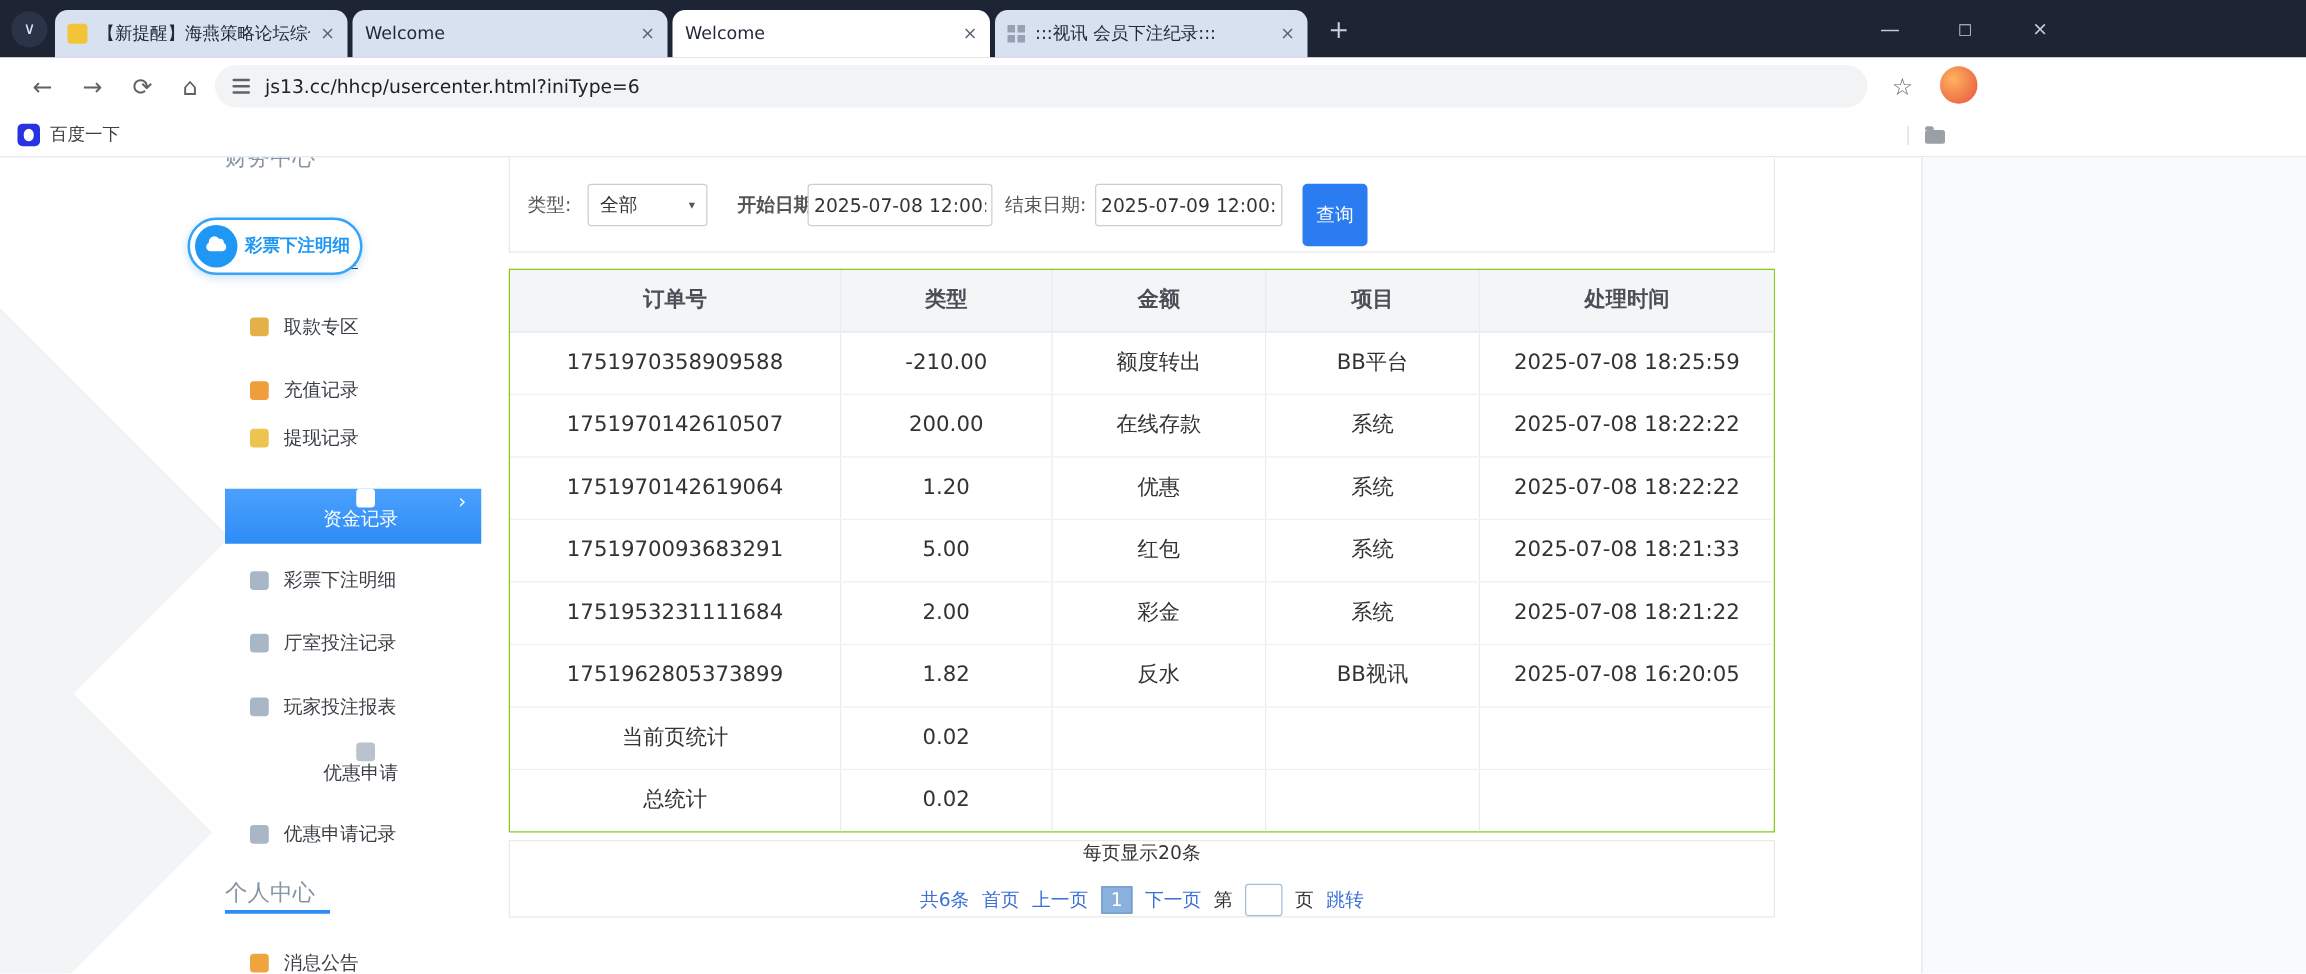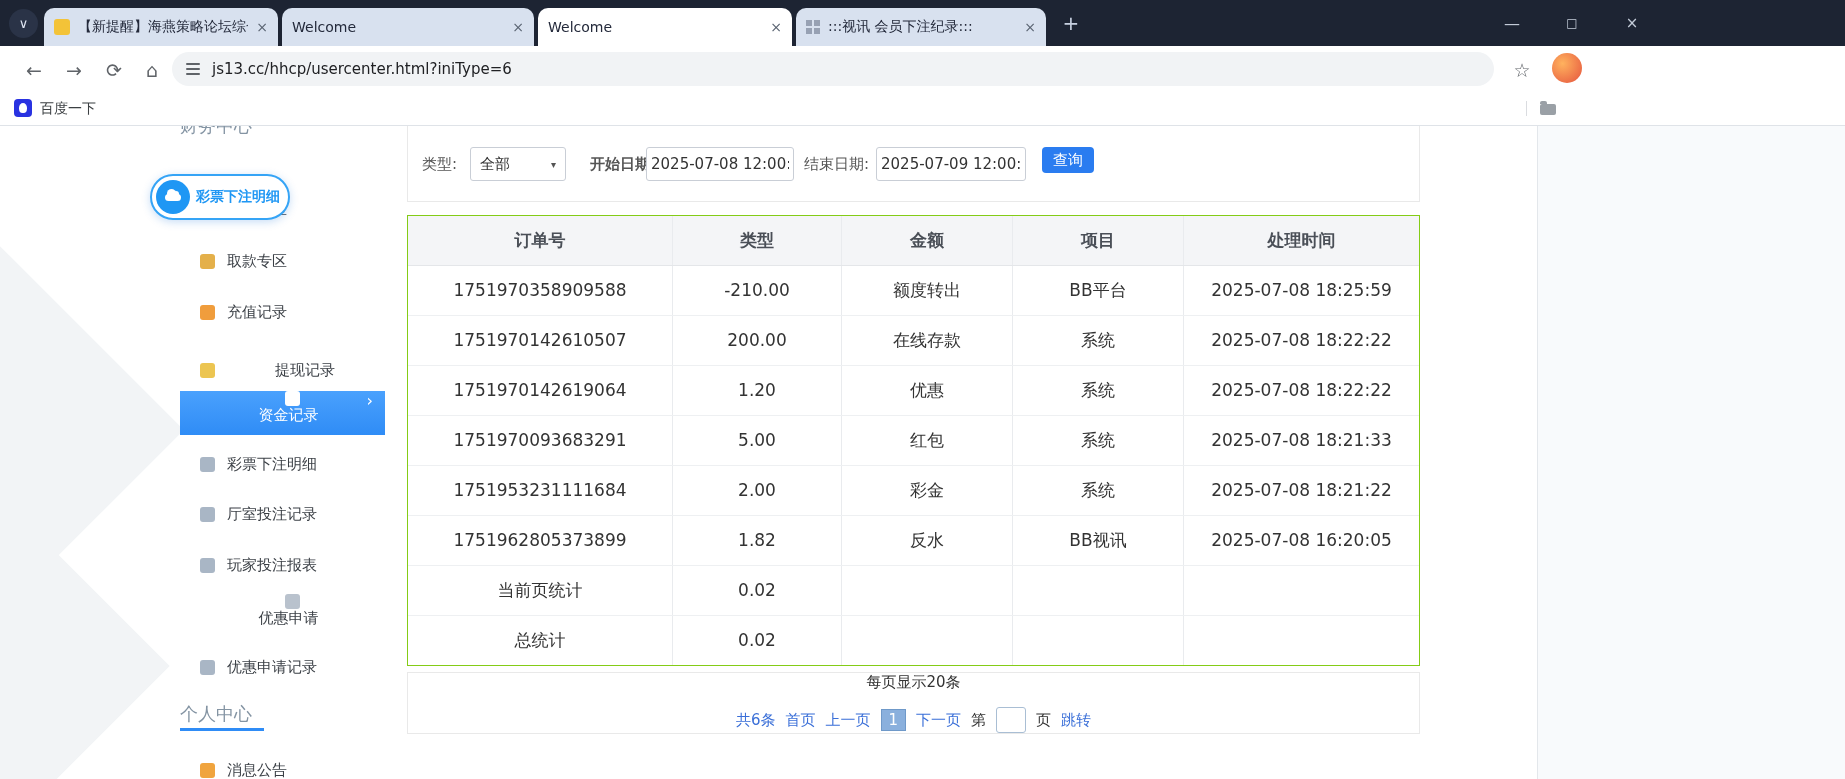--- a/index.html
+++ b/index.html
@@ -79,21 +79,21 @@
   .up-text { margin-left:6px; font-size:14px; font-weight:bold; color:#1f97f4; white-space:nowrap; }
 
   
   .filter { position:absolute; left:407px; top:0; width:1013px; height:76px; border:1px solid #e9e9e9; border-top:none; background:#fff; }
   .f-label { position:absolute; top:21px; height:34px; line-height:34px; font-size:15px; color:#555; white-space:nowrap; }
   .select { position:absolute; top:21px; left:62px; width:96px; height:34px; border:1px solid #c9ced6; border-radius:3px;
     display:flex; align-items:center; justify-content:space-between; padding:0 9px; font-size:15px; color:#333; background:#fff; }
   .select .arr { font-size:10px; color:#555; }
   .date-input { position:absolute; top:21px; height:34px; border:1px solid #c9ced6; border-radius:3px; font-size:15px;
     text-align:center; color:#333; background:#fff; padding:0 4px; font-family:inherit; }
-  .search-btn { position:absolute; top:21px; left:634px; width:52px; height:26px; background:#2a7cf0; color:#fff;
+  .search-btn { position:absolute; top:21px; left:634px; width:52px; height:50px; background:#2a7cf0; color:#fff;
     border:none; border-radius:4px; font-size:15px; font-family:inherit; }
 
   
   .table { position:absolute; left:407px; top:89px; width:1013px; border:1px solid #84cc16; background:#fff; }
   .thead, .trow { display:grid; grid-template-columns:265px 169px 171px 171px 235px; }
   .thead { background:#f4f5f7; border-bottom:1px solid #e4e6e9; }
   .thead .tcell { font-weight:bold; color:#4a4f57; }
   .trow { border-bottom:1px solid #eef0f2; }
   .trow:last-child { border-bottom:none; }
   .tcell { height:49px; line-height:48px; text-align:center; font-size:17px; color:#333;
@@ -201,21 +201,21 @@
       <span class="s-label">存款专区</span>
     </div>
     <div class="side-item" style="top:113px;">
       <span class="s-icon" style="background:#e4b04a;"></span>
       <span class="s-label">取款专区</span>
     </div>
     <div class="side-item" style="top:164px;">
       <span class="s-icon" style="background:#f09d3c;"></span>
       <span class="s-label">充值记录</span>
     </div>
-    <div class="side-item" style="top:222px;gap:48px;">
+    <div class="side-item" style="top:202px;">
       <span class="s-icon" style="background:#ecc551;"></span>
       <span class="s-label">提现记录</span>
     </div>
     <div class="side-item active" style="top:265px;">
       <span class="s-icon" style="background:#ffffff;"></span>
       <span class="s-label">资金记录</span>
       <span class="chev">›</span>
     </div>
     <div class="side-item" style="top:316px;">
       <span class="s-icon" style="background:#a9b6c5;"></span>

